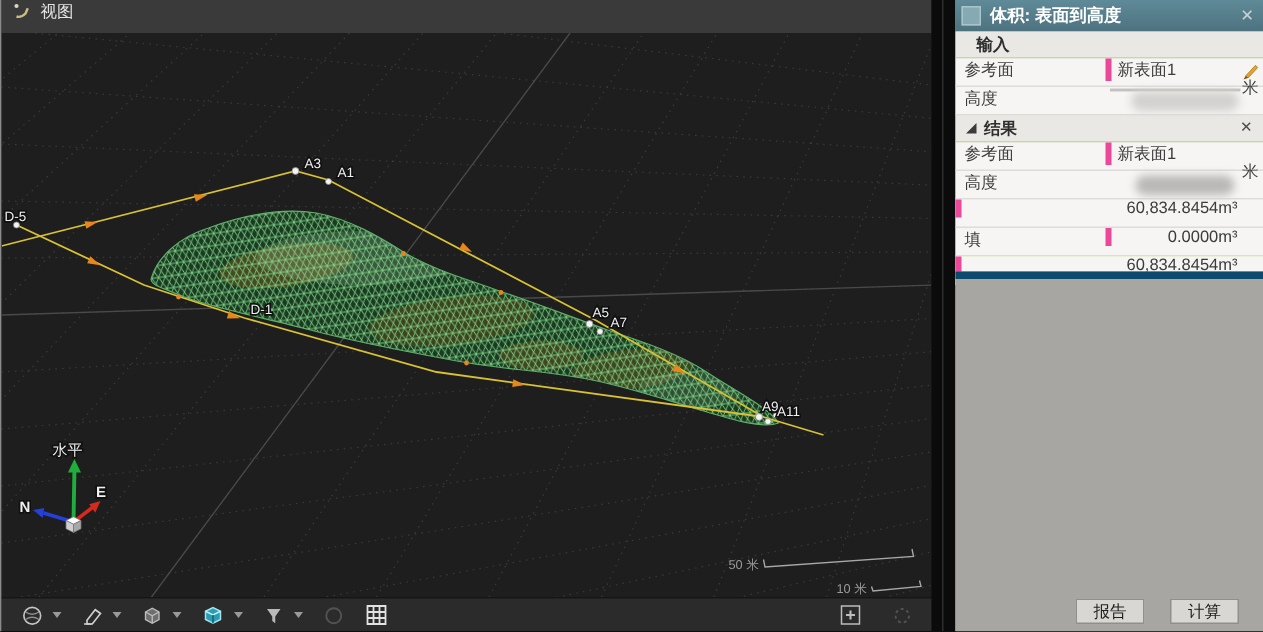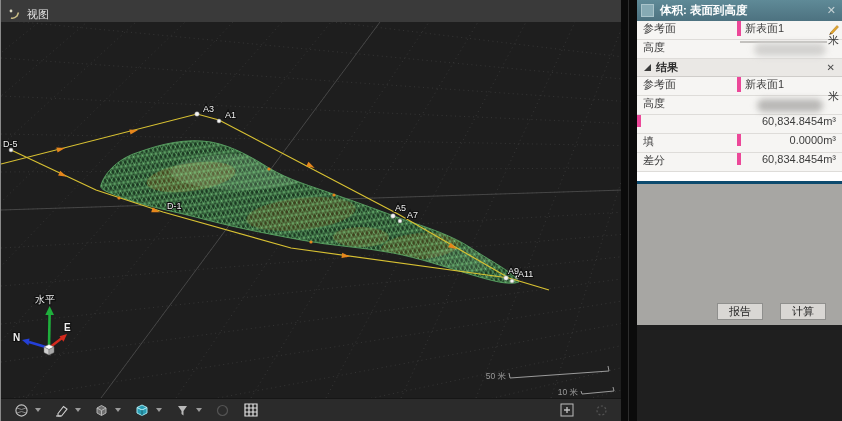--- a/index.html
+++ b/index.html
@@ -1,67 +1,67 @@
 <!DOCTYPE html>
 <html><head>
 <meta charset="utf-8">
 <style>
   html,body{margin:0;padding:0;background:#000;}
   .stage{position:relative;width:842px;height:421px;overflow:hidden;
          font-family:"Liberation Sans","DejaVu Sans",sans-serif;
          background:#1f1f1f;border-left:1px solid #8a8a8a;box-sizing:border-box;}
   
   .tabbar{position:absolute;left:0;top:0;width:620px;height:22px;background:#3a3a3a;
-          display:flex;align-items:flex-end;}
+          display:flex;align-items:flex-start;}
   .tab{display:flex;align-items:center;gap:6px;padding-left:7px;color:#e3e3e3;font-size:11px;}
   
   .viewport{position:absolute;left:0;top:22px;width:620px;height:376px;background:#1e1e1e;overflow:hidden;}
   .viewport svg{display:block;}
   .viewport text{paint-order:stroke;stroke:#101010;stroke-width:2.2px;fill:#efefef;
                  font-family:"Liberation Sans",sans-serif;font-size:9px;}
   .viewport text.dim{stroke:none;fill:#9a9a9a;font-size:8.5px;}
   
   .toolbar{position:absolute;left:0;top:398px;width:636px;height:23px;background:#2b2b2b;
            border-top:1px solid #161616;display:flex;align-items:center;box-sizing:border-box;}
   .tgroup{display:flex;align-items:center;margin-left:13px;}
   .dd{width:0;height:0;border-left:3.5px solid transparent;border-right:3.5px solid transparent;
       border-top:4px solid #9a9a9a;margin-left:6px;}
   .faint{opacity:.25;}
   .tspacer{flex:1;}
   
   .vsplit{position:absolute;left:620px;top:0;width:16px;height:421px;background:#0b0b0b;}
   .vsplit::after{content:"";position:absolute;left:7px;top:0;width:1px;height:100%;background:#2e2e2e;}
   
-  .panel{position:absolute;left:636px;top:0;width:206px;height:325px;background:#ffffff;
+  .panel{position:absolute;left:636px;top:0;width:206px;height:421px;background:#bef264;
          box-sizing:border-box;font-size:11px;color:#3c3c3c;}
   .ptitle{height:21px;background:linear-gradient(#5f8a97,#4d7280);display:flex;align-items:center;
           color:#fff;font-weight:bold;font-size:11.5px;}
   .ptitle .picon{width:13px;height:13px;margin:0 6px 0 4px;background:#86aab4;border:1px solid #a9c4cb;
                  box-sizing:border-box;}
   .pclose{margin-left:auto;margin-right:7px;color:#c6d2d5;font-size:11px;font-weight:bold;}
   .sechdr{height:17px;background:#eae8e5;border-bottom:1px solid #cfcdca;display:flex;
           align-items:center;font-weight:bold;color:#2e2e2e;}
   .sechdr .pad{width:14px;}
   .sechdr .tri{width:0;height:0;border-left:7px solid transparent;border-bottom:7px solid #3a3a3a;
                margin:0 5px 0 7px;}
   .sechdr .x2{margin-left:auto;margin-right:8px;color:#4c4c4c;font-weight:bold;font-size:10px;}
   .prow{display:flex;height:18px;background:#f6f5f3;border-bottom:1px solid #dedcd9;align-items:flex-start;}
   .plabel{width:100px;display:flex;align-items:center;padding-left:6px;box-sizing:border-box;}
   .pvalue{flex:1;position:relative;display:flex;align-items:center;border-left:4px solid #ec4899;
           padding:0 4px;box-sizing:border-box;}
-  .pvalue.num{justify-content:flex-end;padding-right:7px;}
+  .pvalue.num{justify-content:flex-end;padding-right:18px;}
   .unit{position:absolute;right:4px;top:0;bottom:0;display:flex;align-items:center;}
   .unit2{margin-left:0;}
   .hfield{position:absolute;left:-1px;right:16px;top:1px;bottom:1px;background:#fff;
           border:1px solid #c4c2bf;box-sizing:border-box;}
   .redact{position:absolute;border-radius:7px;filter:blur(3px);background:#c6c5c2;height:13px;top:2.5px;}
   .redact.r1{right:17px;width:72px;background:#d2d1cf;}
   .redact.r2{right:20px;width:66px;background:#b9b8b6;}
   .pencil{position:absolute;right:3px;top:2px;}
-  .pfiller{position:absolute;left:0;right:0;top:181px;bottom:0;background:#a7a6a3;border-top:3px solid #0c4a6e;}
+  .pfiller{position:absolute;left:0;right:0;top:181px;bottom:0;background:#a7a6a3;border-top:5px solid #0c4a6e;}
   .btnrow{position:absolute;right:17px;bottom:5px;display:flex;gap:17px;}
   .btn{width:46px;height:17px;background:#d9d7d4;border:1px solid #8f8f8d;display:flex;
        align-items:center;justify-content:center;font-size:11px;color:#1e1e1e;box-sizing:border-box;}
 </style>
 </head>
 <body>
 
 <div class="stage">
 
   <div class="tabbar">
@@ -252,20 +252,24 @@
 
   <div class="vsplit"></div>
 
   <div class="panel">
     <div class="ptitle">
       <span class="picon"></span>
       <span>体积: 表面到高度</span>
       <span class="pclose">✕</span>
     </div>
 
+    <div class="sechdr">
+      <span class="pad"></span>
+      <span>输入</span>
+    </div>
 
     <div class="prow">
       <div class="plabel">参考面</div>
       <div class="pvalue">
         <span>新表面1</span>
         <svg class="pencil" width="14" height="14" viewBox="0 0 14 14">
           <path d="M4.5,9.5 L11,2.5 L12.5,4 L6,11 Z" fill="#e2a42c" stroke="#a5741a" stroke-width="0.5"></path>
           <path d="M3,12 L4.5,9.5 L6,11 Z" fill="#7a521a"></path>
         </svg>
       </div>
@@ -310,21 +314,20 @@
 
     <div class="prow">
       <div class="plabel">填</div>
       <div class="pvalue num">
         <span>0.0000</span>
         <span class="unit2">m³</span>
       </div>
     </div>
 
     <div class="prow">
-      <div class="plabel">差分</div>
       <div class="pvalue num">
         <span>60,834.8454</span>
         <span class="unit2">m³</span>
       </div>
     </div>
 
     <div class="pfiller">
       <div class="btnrow">
         <div class="btn">报告</div>
         <div class="btn">计算</div>

